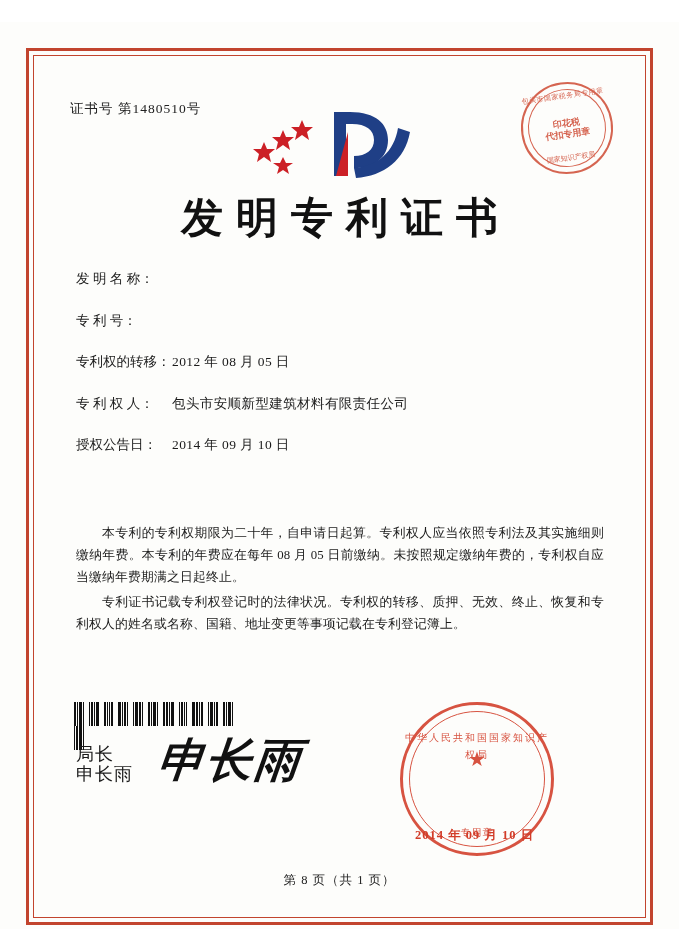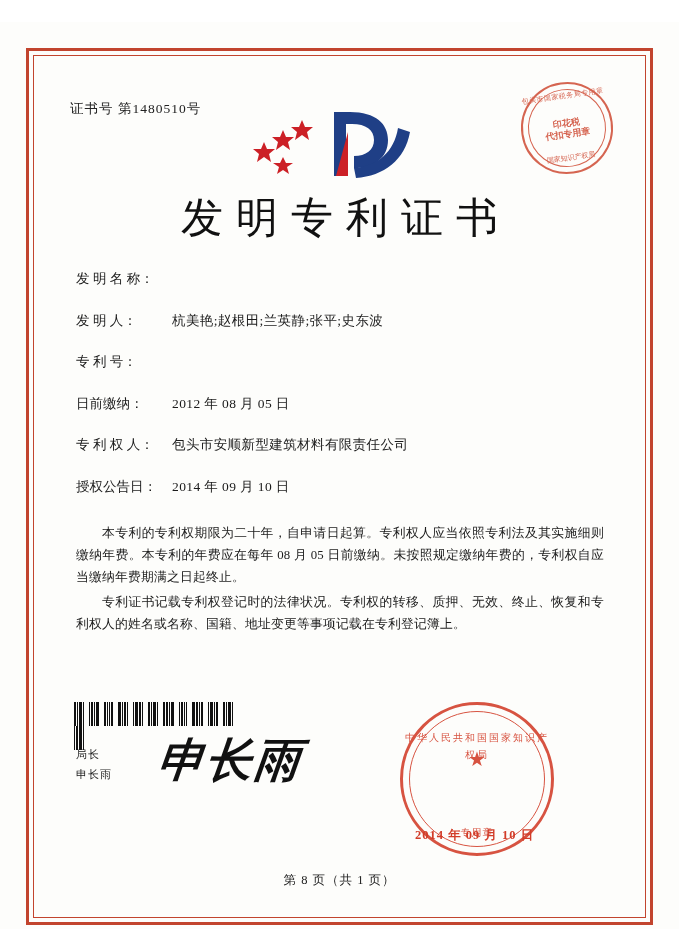--- a/index.html
+++ b/index.html
@@ -120,21 +120,21 @@
   }
 
   
   .main-title {
     position: absolute;
     top: 108px;
     width: 100%;
     text-align: center;
     font-size: 42px;
     letter-spacing: 13px;
-    font-weight: normal;
+    font-weight: bold;
     color: #111;
     text-indent: 13px;
     font-family: "Liberation Serif", serif;
   }
 
   
   .fields {
     position: absolute;
     top: 188px;
     left: 16px;
@@ -189,21 +189,21 @@
     height: 24px;
     margin-right: 1px;
     vertical-align: top;
   }
 
   
   .sig-block {
     position: absolute;
     left: 16px;
     top: 662px;
-    font-size: 11px;
+    font-size: 18px;
     line-height: 20px;
     letter-spacing: 1px;
   }
   .sig-script {
     position: absolute;
     left: 98px;
     top: 648px;
     font-size: 46px;
     font-family: "Liberation Serif", serif;
     font-style: italic;
@@ -312,28 +312,24 @@
       </svg>
     </div>
 
     <div class="main-title">发明专利证书</div>
 
     <div class="fields">
       <div class="field-row">
         <div class="field-label">发 明 名 称：</div>
       </div>
       <div class="field-row">
-        <div class="field-label">发 明 人：</div>
-        <div class="field-value">杭美艳;赵根田;兰英静;张平;史东波</div>
-      </div>
-      <div class="field-row">
         <div class="field-label">专 利 号：</div>
       </div>
       <div class="field-row">
-        <div class="field-label">日前缴纳：</div>
+        <div class="field-label">专利权的转移：</div>
         <div class="field-value">2012 年 08 月 05 日</div>
       </div>
       <div class="field-row">
         <div class="field-label">专 利 权 人：</div>
         <div class="field-value">包头市安顺新型建筑材料有限责任公司</div>
       </div>
       <div class="field-row">
         <div class="field-label">授权公告日：</div>
         <div class="field-value">2014 年 09 月 10 日</div>
       </div>

